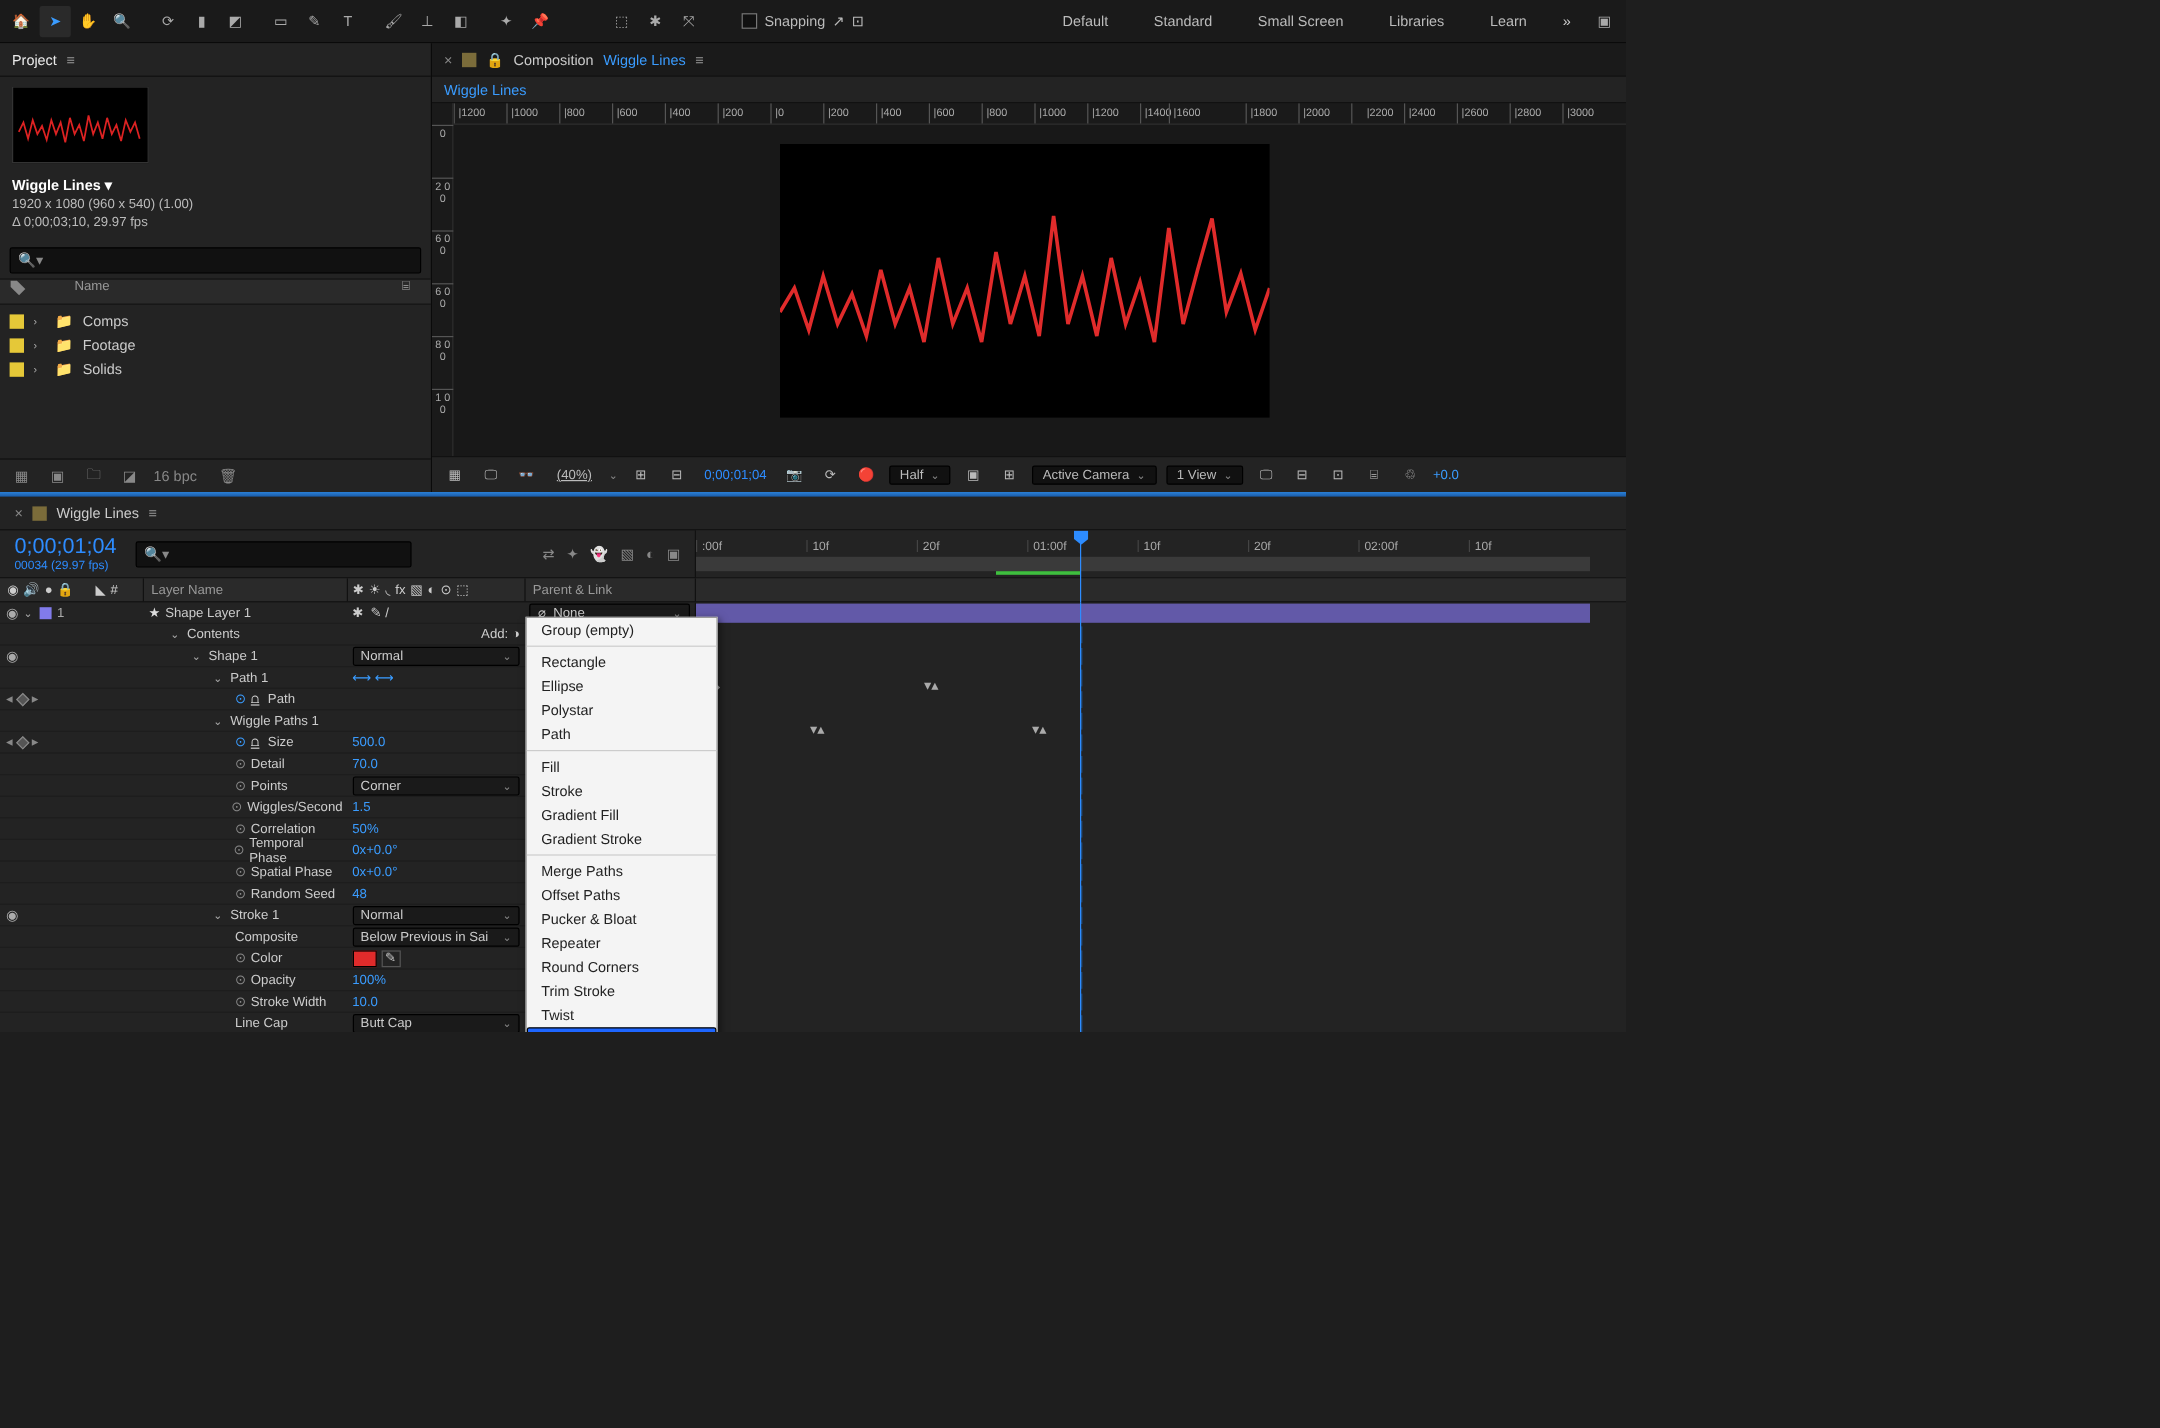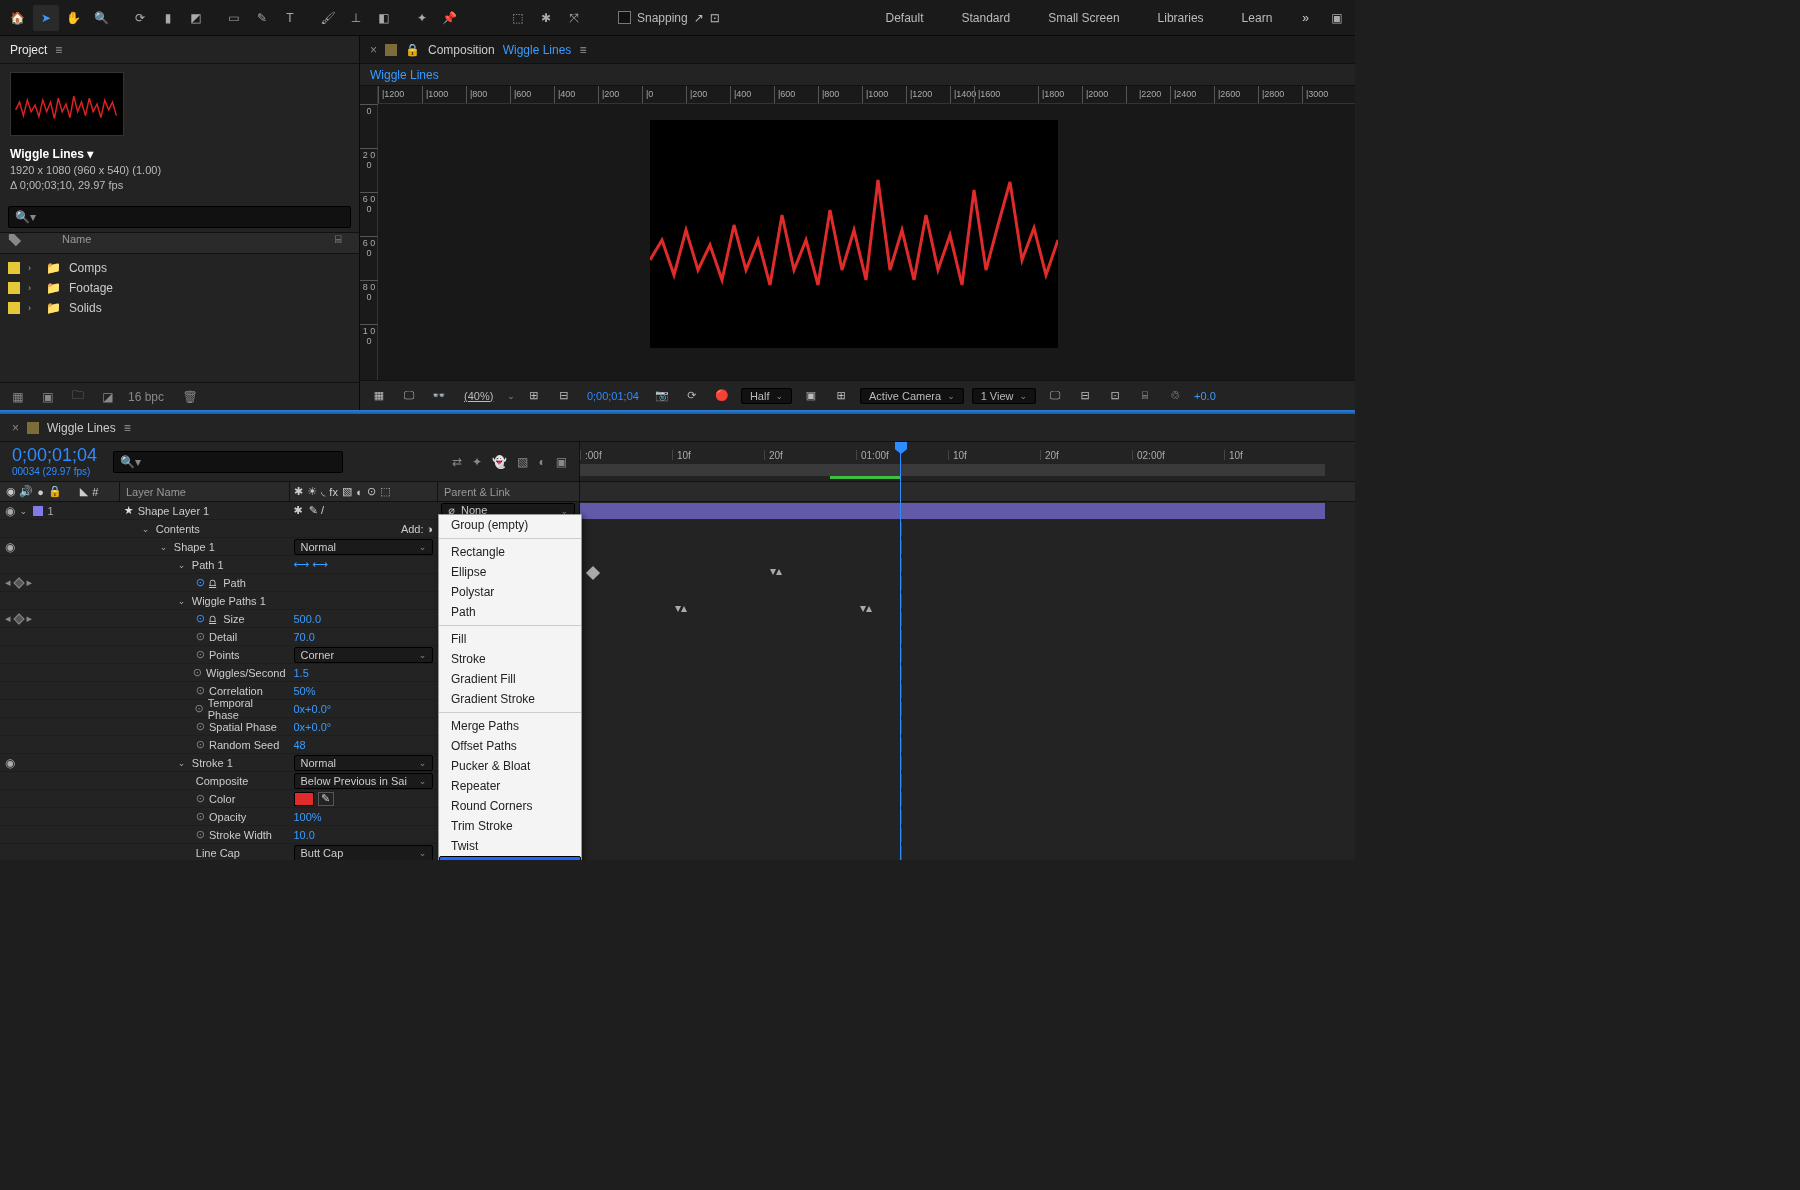--- a/index.html
+++ b/index.html
@@ -114,21 +114,21 @@
   .color-swatch { width:20px; height:14px; background:#e02b2b; border:1px solid #000; }
   .eyedrop { width:16px; height:14px; border:1px solid #555; display:flex;align-items:center;justify-content:center;}
 
   .layer-bar { position:absolute; height:16px; background:#6259a8; top:0; left:0; right:30px;}
   .key { position:absolute; width:10px; height:10px; transform:rotate(45deg); background:#aaa; }
   .hold { position:absolute; color:#aaa; font-size:12px;}
   .cti { position:absolute; top:0; bottom:0; width:0; border-left:1px solid #2d8cff;}
   .track-marker { position:absolute; height:14px; border-left:1px solid #2d8cff; border-right:1px solid #204a7a; width:2px;}
 
   
-  .ctx { position:absolute; left:438px; top:514px; width:144px; background:#f4f4f4; color:#222; border:1px solid #999; box-shadow:2px 2px 6px rgba(0,0,0,.5); font-size:12px; z-index:50;}
+  .ctx { position:absolute; left:438px; top:514px; width:160px; background:#f4f4f4; color:#222; border:1px solid #999; box-shadow:2px 2px 6px rgba(0,0,0,.5); font-size:12px; z-index:50;}
   .ctx .item { padding:3px 12px; }
   .ctx .item.sel { background:#1e66ff; color:#fff;}
   .ctx hr { border:0; border-top:1px solid #ccc; margin:3px 0;}
 </style>
 </head>
 <body>
 
 <div class="app">
 
 <div class="toolbar">

